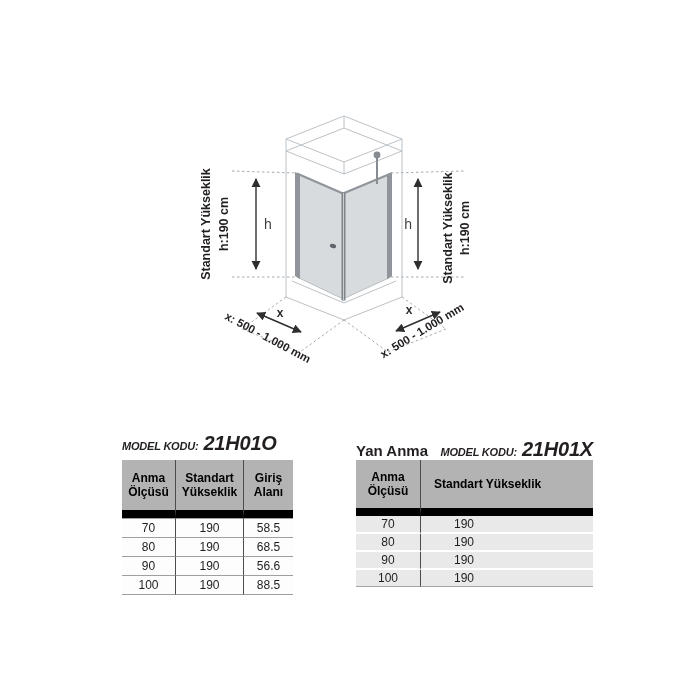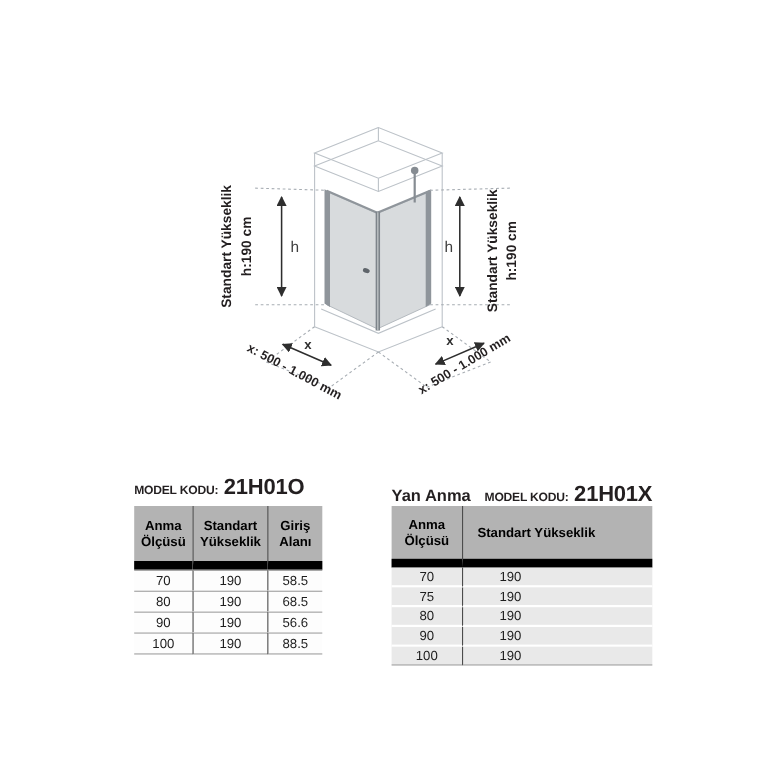--- a/index.html
+++ b/index.html
@@ -14,21 +14,21 @@
   .diagram-svg{position:absolute;left:185px;top:105px;width:330px;height:270px;}
 
   
   .tbl{border-collapse:separate;border-spacing:0;table-layout:fixed;font-size:12px;color:#1d1d1d;}
   .tbl th{
     background:#b3b3b3;color:#000;font-weight:700;font-size:12px;line-height:1.18;
     vertical-align:middle;padding:4px 2px;border-bottom:8px solid #000000;
   }
   .tbl td{vertical-align:middle;}
 
-  .model-line{position:absolute;display:flex;align-items:baseline;gap:5px;white-space:nowrap;}
+  .model-line{position:absolute;display:flex;align-items:baseline;gap:5px;white-space:nowrap;font-style:italic;}
   .model-label{font-weight:700;font-size:11px;letter-spacing:-.2px;}
   .model-code{font-weight:700;font-size:20px;letter-spacing:-.2px;}
 
   
   .left-tbl{position:absolute;left:122px;top:460px;width:171px;}
   .left-tbl th{height:42px;text-align:center;}
   .left-tbl th + th, .left-tbl td + td{border-left:1px solid #4c4c4c;}
   .left-tbl td{
     height:16px;text-align:center;background:#fdfdfd;border-top:1px solid #9f9f9f;
   }
@@ -184,24 +184,20 @@
       <th>Anma Ölçüsü</th>
       <th>Standart Yükseklik</th>
     </tr>
   </thead>
   <tbody>
       <tr>
         <td>70</td>
         <td>190</td>
       </tr>
       <tr>
-        <td>75</td>
-        <td>190</td>
-      </tr>
-      <tr>
         <td>80</td>
         <td>190</td>
       </tr>
       <tr>
         <td>90</td>
         <td>190</td>
       </tr>
       <tr>
         <td>100</td>
         <td>190</td>

